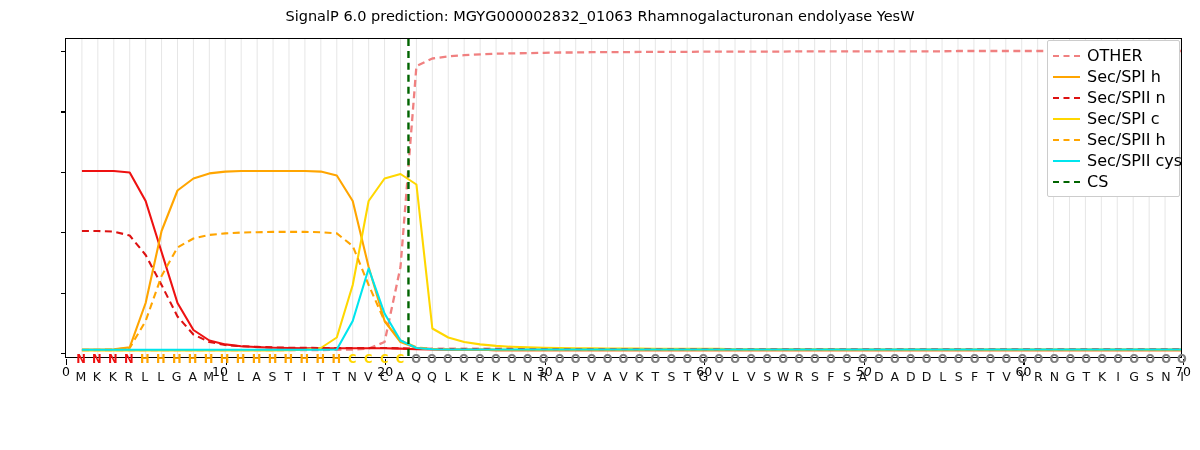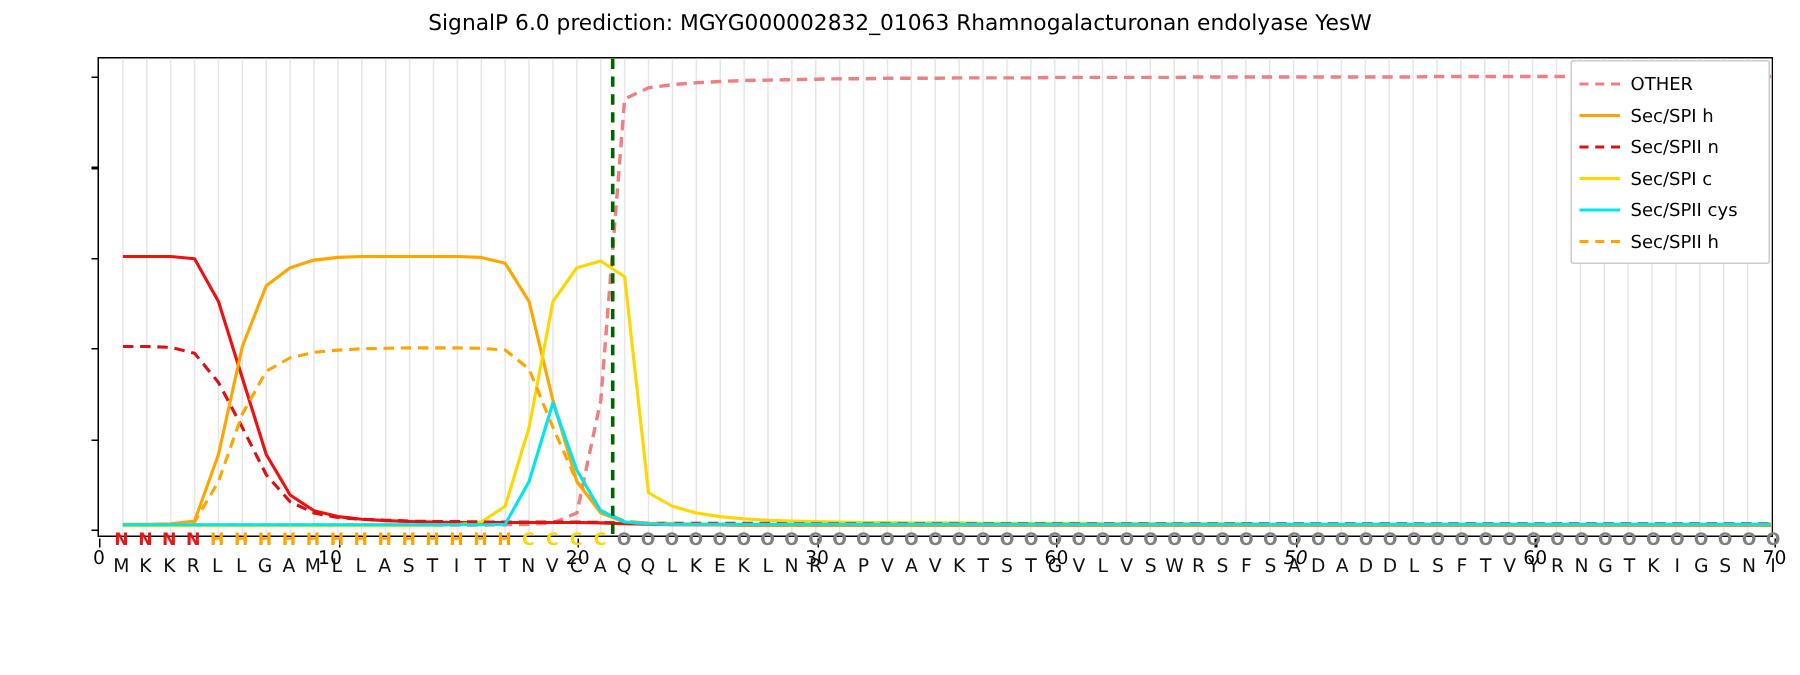--- a/index.html
+++ b/index.html
@@ -41,21 +41,21 @@
 
   
   .legend{
     position:absolute;left:1047px;top:40px;width:133px;
     background:#ffffff;border:1px solid #cccccc;border-radius:2px;
     padding:4px 5px 4px 5px;box-sizing:border-box;
   }
   .legend-item{display:flex;align-items:center;height:21px;}
   .legend-swatch{width:27px;height:10px;position:relative;margin-right:7px;flex:0 0 27px;}
   .legend-swatch i{position:absolute;left:0;top:4px;height:2.2px;}
-  .legend-label{font-size:12px;color:#000;white-space:nowrap;}
+  .legend-label{font-size:16px;color:#000;white-space:nowrap;}
 </style>
 </head>
 <body>
 
 <div id="root">
 
   <div class="chart-title">SignalP 6.0 prediction: MGYG000002832_01063 Rhamnogalacturonan endolyase YesW</div>
 
 
   <div class="plot-frame">
@@ -334,25 +334,31 @@
       <span class="legend-label">Sec/SPII n</span>
     </div>
     <div class="legend-item">
       <span class="legend-swatch">
           <i style="width:27px;background:#ffd700;"></i>
         </span>
       <span class="legend-label">Sec/SPI c</span>
     </div>
     <div class="legend-item">
       <span class="legend-swatch">
+          <i style="width:27px;border-top:2.4px dashed #ffa500;height:0;"></i>
+        </span>
+      <span class="legend-label">Sec/SPII h</span>
+    </div>
+    <div class="legend-item">
+      <span class="legend-swatch">
           <i style="width:27px;background:#00e5ee;"></i>
         </span>
       <span class="legend-label">Sec/SPII cys</span>
     </div>
     <div class="legend-item">
       <span class="legend-swatch">
-          <i style="width:27px;border-top:2.4px dashed #ffa500;height:0;"></i>
-        </span>
-      <span class="legend-label">Sec/SPII h</span>
+          <i style="width:27px;border-top:2.4px dashed #006400;height:0;"></i>
+        </span>
+      <span class="legend-label">CS</span>
     </div>
   </div>
 
 </div>
 
 </body></html>

